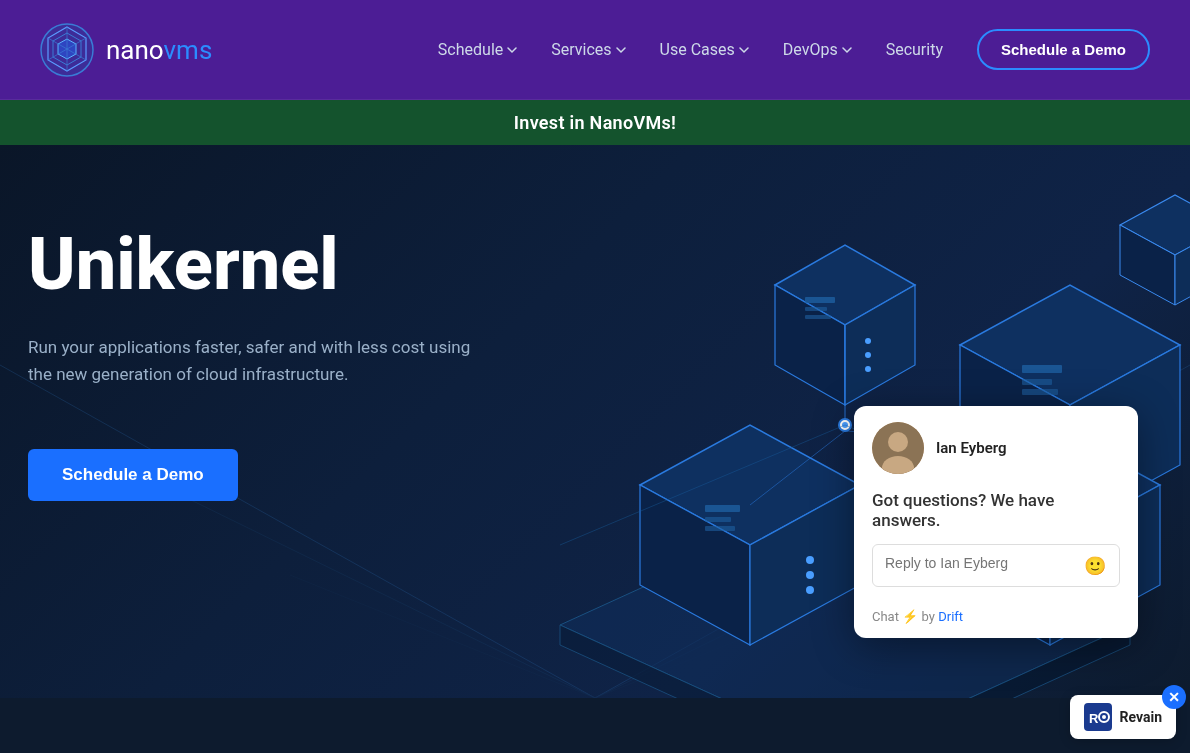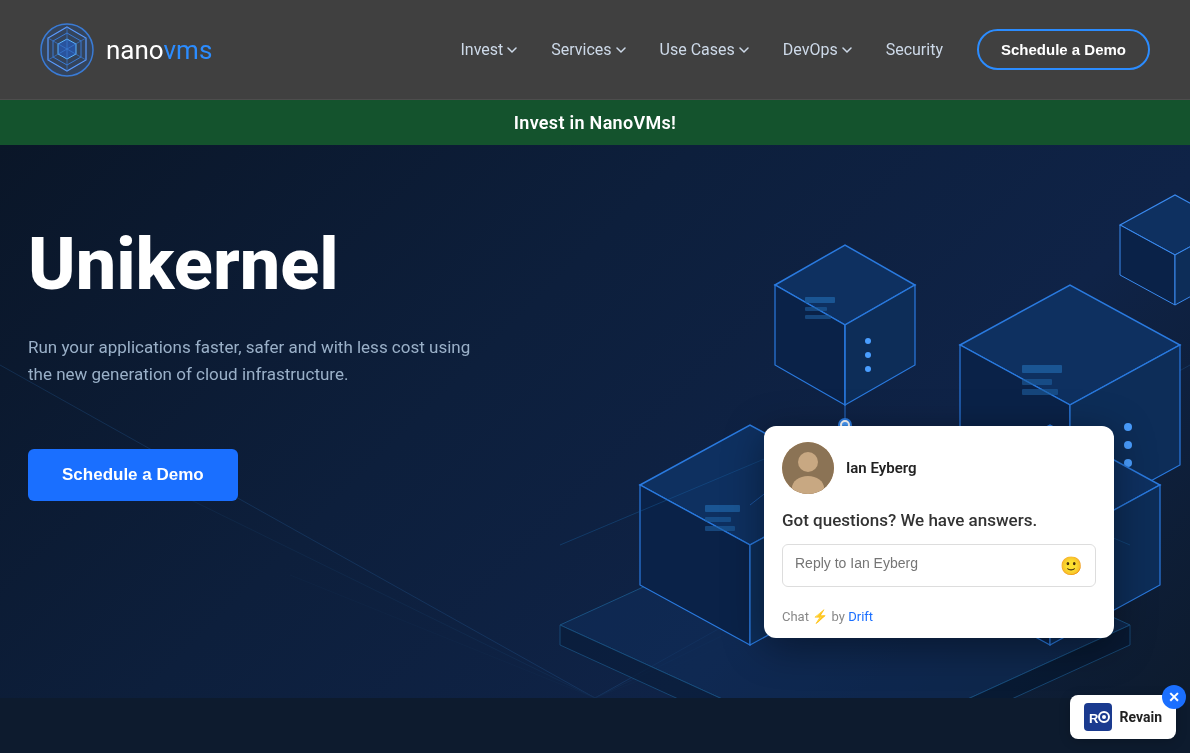--- a/index.html
+++ b/index.html
@@ -8,21 +8,21 @@
       background: #0d1b2e;
       color: #fff;
       width: 1190px;
       min-height: 753px;
       overflow: hidden;
       position: relative;
     }
 
     
     nav {
-      background: #404040;
+      background: #4c1d95;
       display: flex;
       align-items: center;
       justify-content: space-between;
       padding: 3px 40px;
       height: 100px;
       border-bottom: 1px solid rgba(255,255,255,0.07);
       position: relative;
       z-index: 10;
     }
     .nav-logo {
@@ -145,23 +145,23 @@
       right: -20px;
       top: 0;
       width: 730px;
       height: 553px;
       z-index: 4;
     }
 
     
     .chat-widget {
       position: absolute;
-      right: 76px;
+      right: 52px;
       bottom: 60px;
-      width: 350px;
+      width: 284px;
       background: #fff;
       border-radius: 12px;
       box-shadow: 0 8px 40px rgba(0,0,0,0.4);
       z-index: 20;
       overflow: hidden;
     }
     .chat-header {
       padding: 16px 18px;
       display: flex;
       align-items: center;
@@ -272,21 +272,21 @@
       <line x1="8" y1="15" x2="46" y2="37" stroke="#3a7bd5" stroke-width="0.7"></line>
       <line x1="46" y1="15" x2="8" y2="37" stroke="#3a7bd5" stroke-width="0.7"></line>
     </svg>
     <span class="logo-text">
       <span class="nano">nano</span><span class="vms">vms</span>
     </span>
   </a>
 
   <div class="nav-links">
     <a class="nav-item" href="#">
-      <span>Invest</span>
+      <span>Schedule</span>
       <svg class="chevron-icon" viewBox="0 0 10 6" fill="none">
         <path d="M1 1l4 4 4-4" stroke="#cdd9e8" stroke-width="1.5" stroke-linecap="round"></path>
       </svg>
     </a>
     <a class="nav-item" href="#">
       <span>Services</span>
       <svg class="chevron-icon" viewBox="0 0 10 6" fill="none">
         <path d="M1 1l4 4 4-4" stroke="#cdd9e8" stroke-width="1.5" stroke-linecap="round"></path>
       </svg>
     </a>

